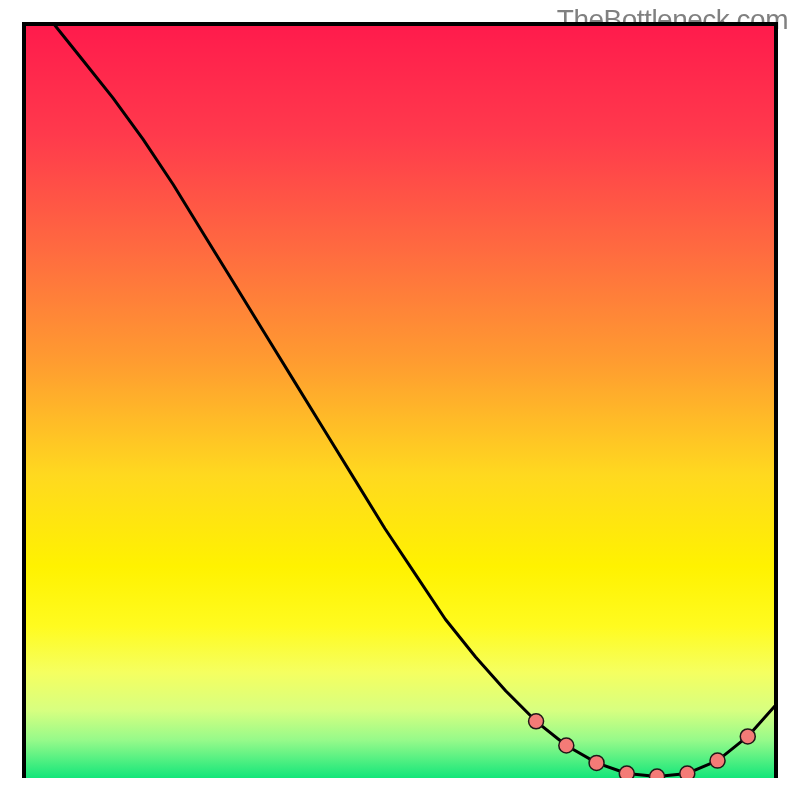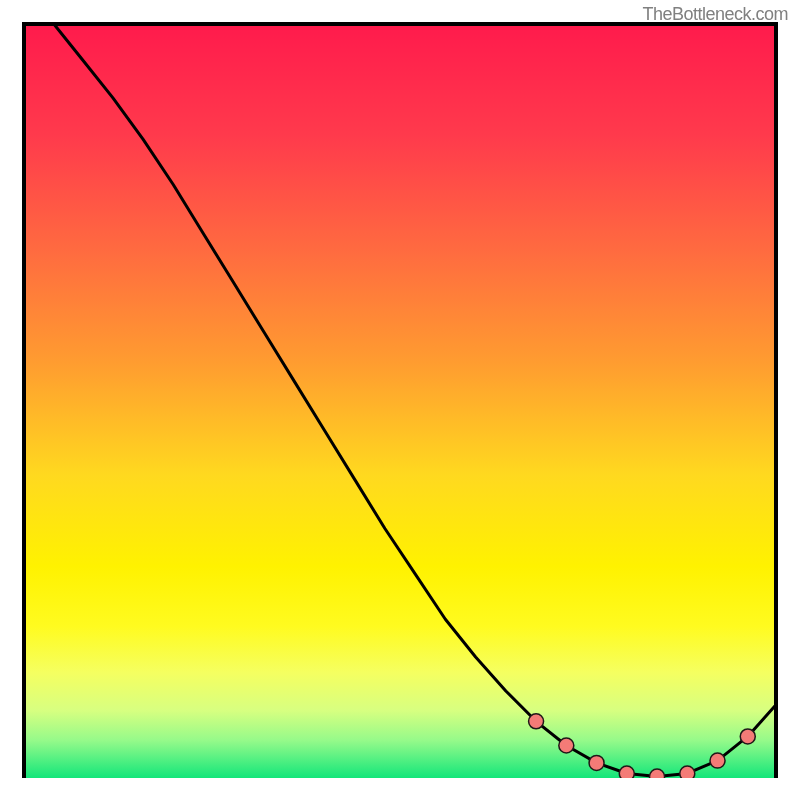--- a/index.html
+++ b/index.html
@@ -9,21 +9,21 @@
     height: 800px;
     background: #ffffff;
     font-family: Arial, Helvetica, sans-serif;
     overflow: hidden;
     position: relative;
   }
   .attribution {
     position: absolute;
     top: 4px;
     right: 12px;
-    font-size: 18px;
+    font-size: 28px;
     font-weight: 500;
     color: #808080;
     letter-spacing: -0.5px;
   }
   .plot-area {
     position: absolute;
     left: 22px;
     top: 22px;
     width: 756px;
     height: 756px;

